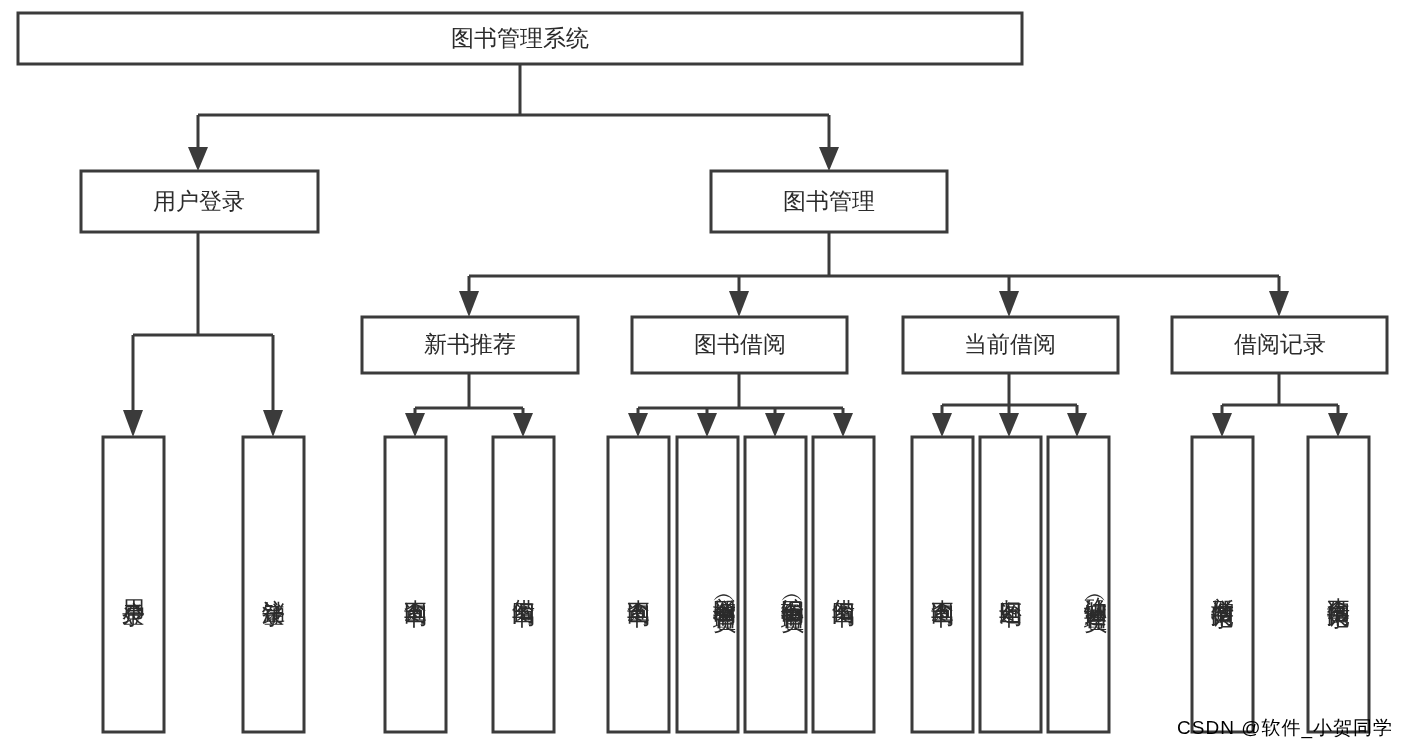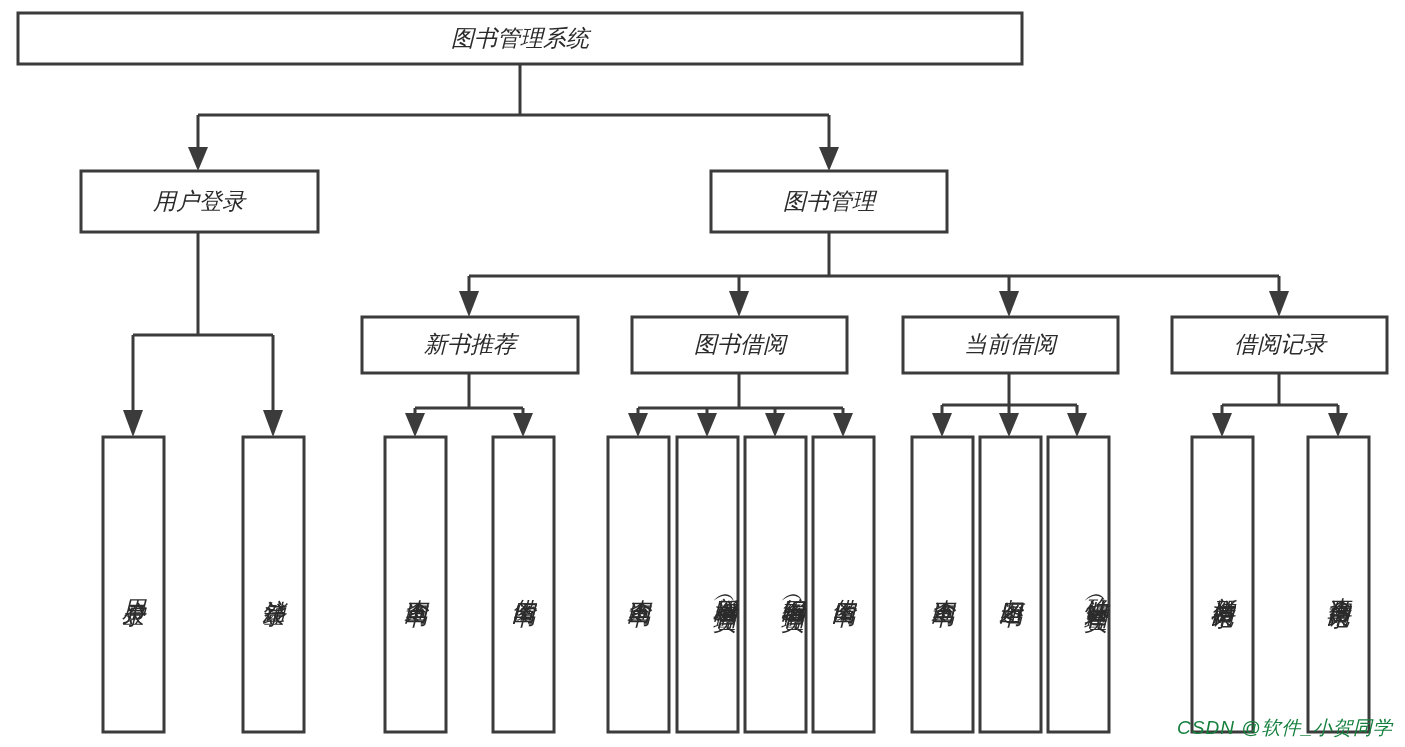--- a/index.html
+++ b/index.html
@@ -9,21 +9,20 @@
   }
   body {
     font-family: "Liberation Sans", "DejaVu Sans", sans-serif;
   }
   #canvas {
     position: relative;
     width: 1405px;
     height: 747px;
     background: #ffffff;
     overflow: hidden;
-    font-style: italic;
   }
   svg.diagram {
     position: absolute;
     left: 0;
     top: 0;
     width: 1405px;
     height: 747px;
   }
   .node-box {
     fill: #ffffff;
@@ -65,21 +64,21 @@
   }
   .leaf-label.centered {
     align-items: center;
   }
   .watermark {
     position: absolute;
     right: 12px;
     bottom: 6px;
     font-family: "Liberation Sans", "DejaVu Sans", sans-serif;
     font-size: 19px;
-    color: #15803d;
+    color: #000000;
     letter-spacing: 1px;
     white-space: nowrap;
   }
 </style>
 </head>
 <body>
 
 <div id="canvas">
 
   <svg class="diagram" viewBox="0 0 1405 747">

